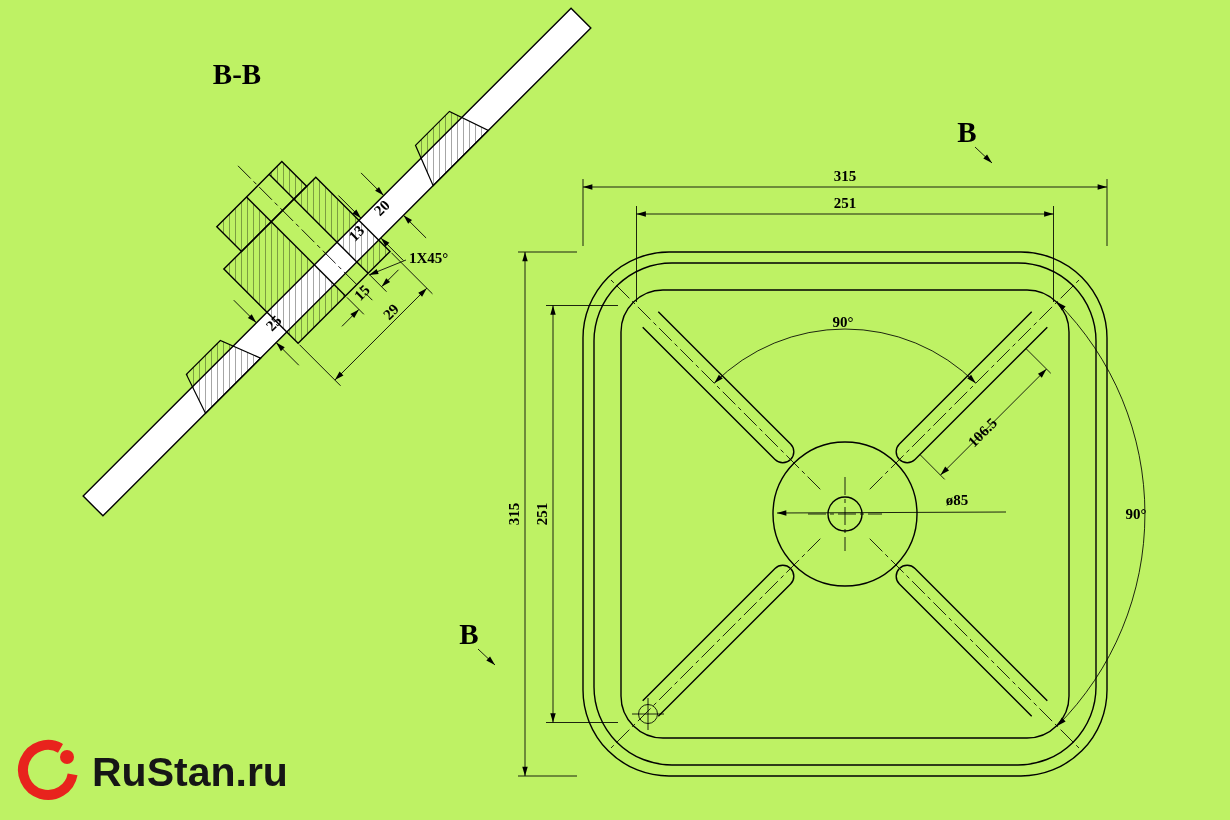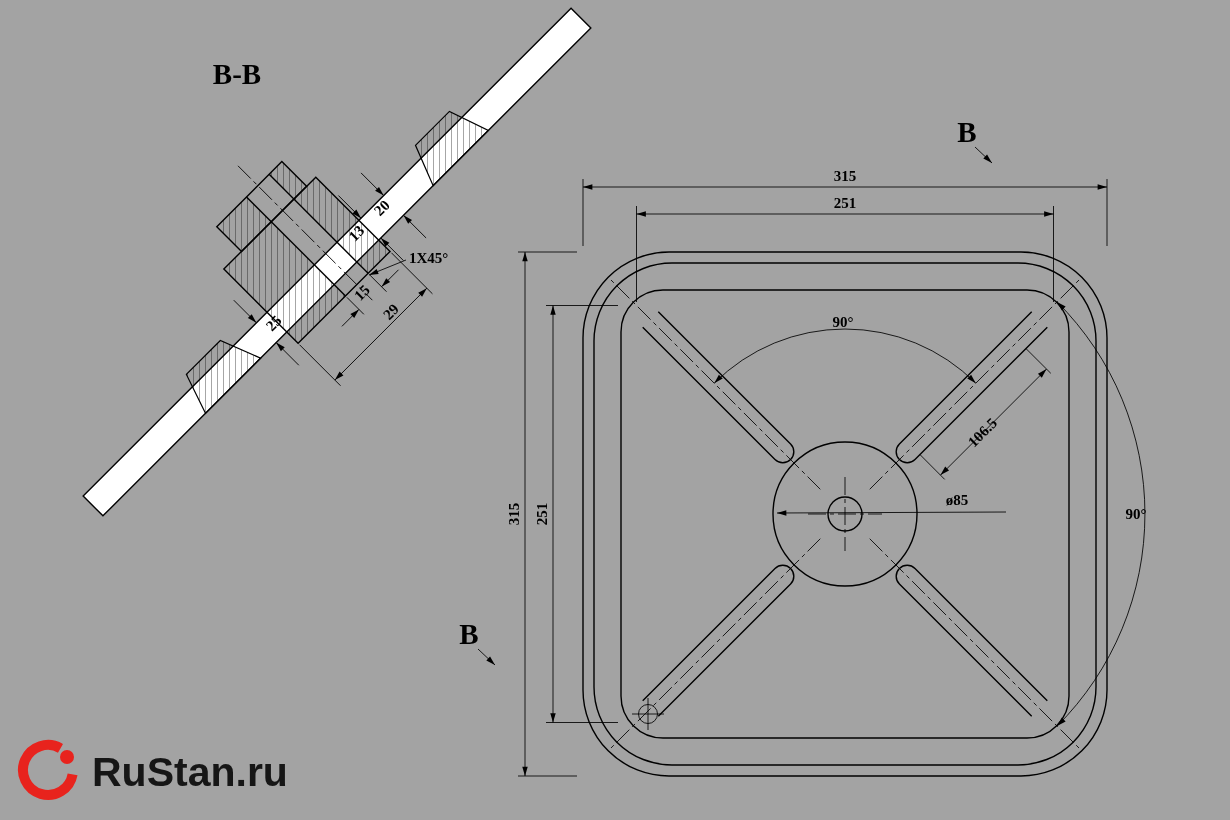--- a/index.html
+++ b/index.html
@@ -1,16 +1,16 @@
 <!DOCTYPE html>
 <html><head>
 <meta charset="utf-8">
 <style>
   html,body{margin:0;padding:0;background:#ffffff;}
-  .canvas-wrap{position:relative;width:1230px;height:820px;background:#a3a3a3;overflow:hidden;}
+  .canvas-wrap{position:relative;width:1230px;height:820px;background:#bef264;overflow:hidden;}
   svg{display:block;}
   .ln  { stroke:#000; stroke-width:1.4; fill:none; stroke-linejoin:miter; }
   .tn  { stroke:#000; stroke-width:0.85; fill:none; }
   .cl  { stroke:#000; stroke-width:0.85; fill:none; stroke-dasharray:18 4 4 4; }
   .hatchshape { fill:url(#hatch); stroke:#000; stroke-width:1.2; }
   .whitefill  { fill:#fff; }
   .dimtxt { font:bold 15px "Liberation Serif", serif; fill:#000; }
   .sectxt { font:bold 29px "Liberation Serif", serif; fill:#000; }
   .logo-text { font:bold 41px "Liberation Sans", sans-serif; fill:#161616; }
   text { user-select:none; }

